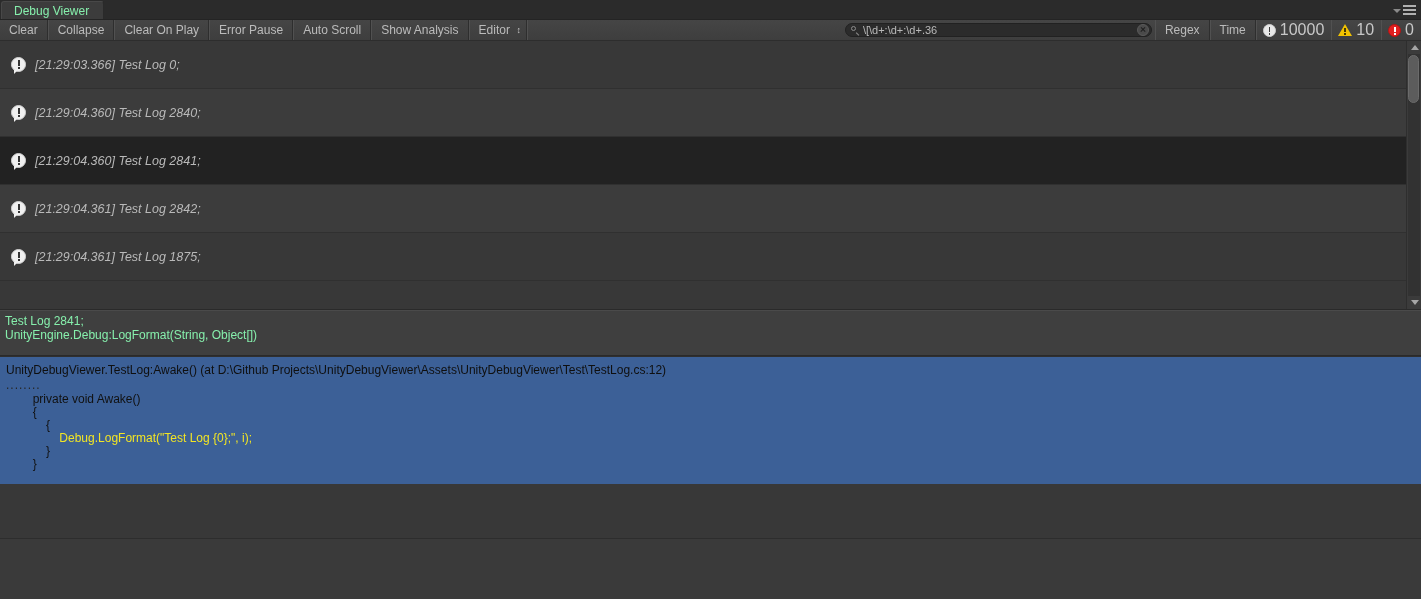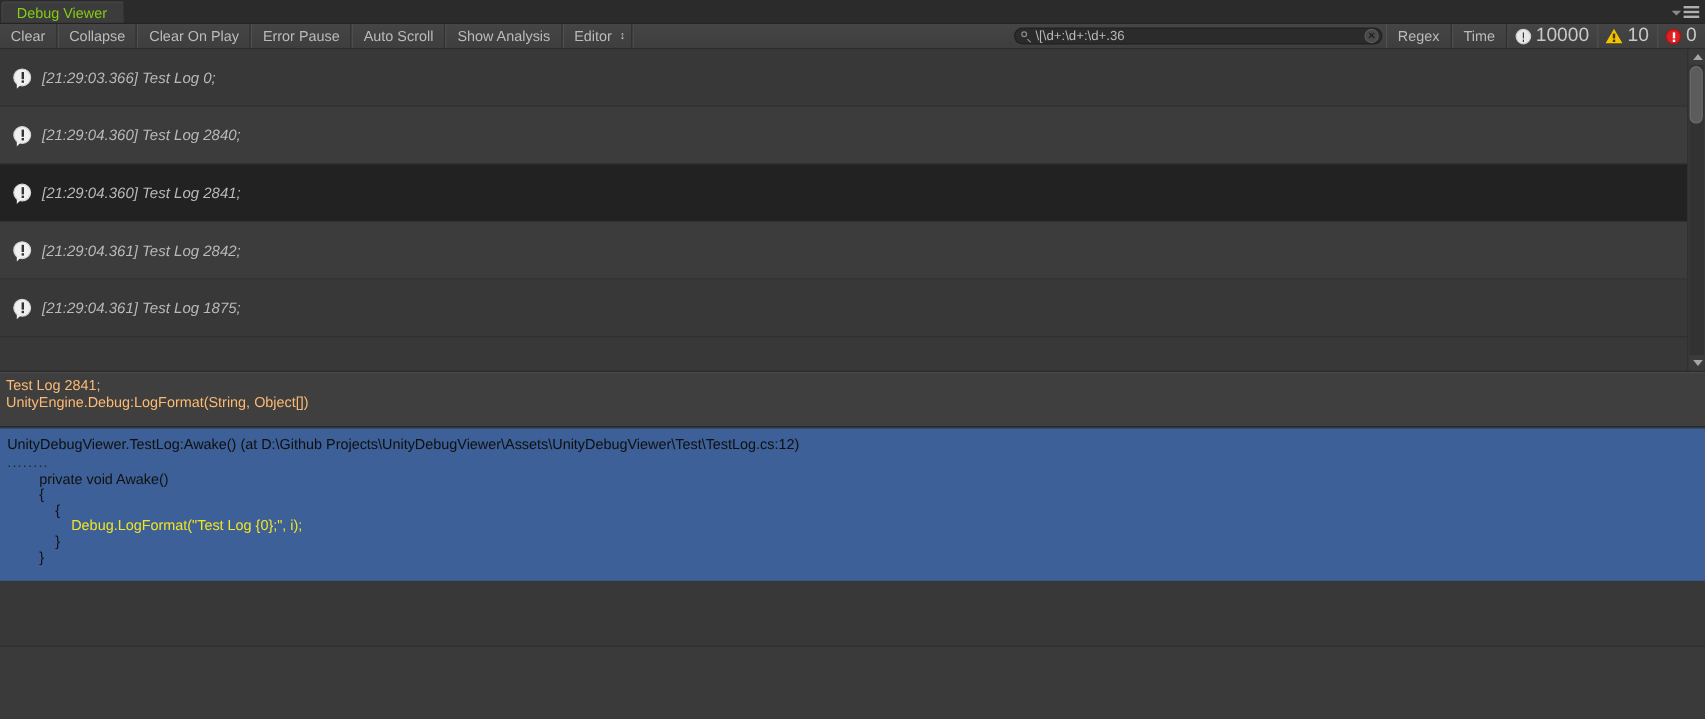--- a/index.html
+++ b/index.html
@@ -31,21 +31,21 @@
     border-bottom: 1px solid #242424;
   }
   .tab {
     position: absolute;
     left: 1px;
     top: 1px;
     height: 18px;
     padding: 0 14px 0 12px;
     line-height: 18px;
     background: #3c3c3c;
-    color: #84cc16;
+    color: #86efac;
     font-size: 12px;
     border-top-left-radius: 3px;
     border-top-right-radius: 3px;
     border-top: 1px solid #484848;
     border-left: 1px solid #484848;
     border-right: 1px solid #2a2a2a;
     box-sizing: border-box;
     white-space: nowrap;
   }
   .win-menu {
@@ -396,21 +396,21 @@
     height: 46px;
     background: #3f3f3f;
     border-top: 1px solid #4a4a4a;
     border-bottom: 1px solid #2a2a2a;
     padding: 4px 0 0 5px;
     box-sizing: border-box;
     overflow: hidden;
   }
   .detail-line {
     font-size: 12px;
-    color: #fdba74;
+    color: #86efac;
     line-height: 13.5px;
     white-space: nowrap;
   }
 
   
   .codepanel {
     position: relative;
     background: #3c6097;
     height: 128px;
     padding: 7px 0 0 6px;

